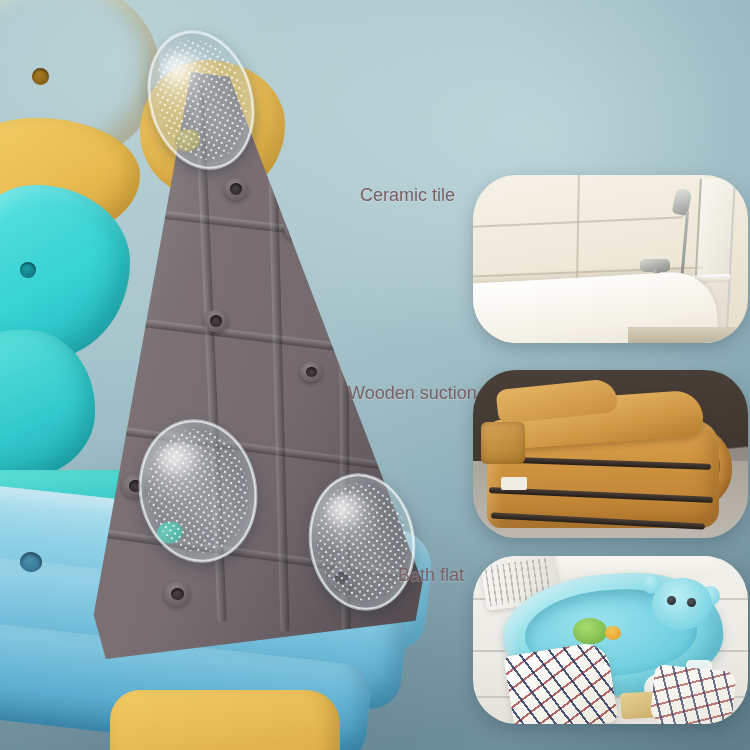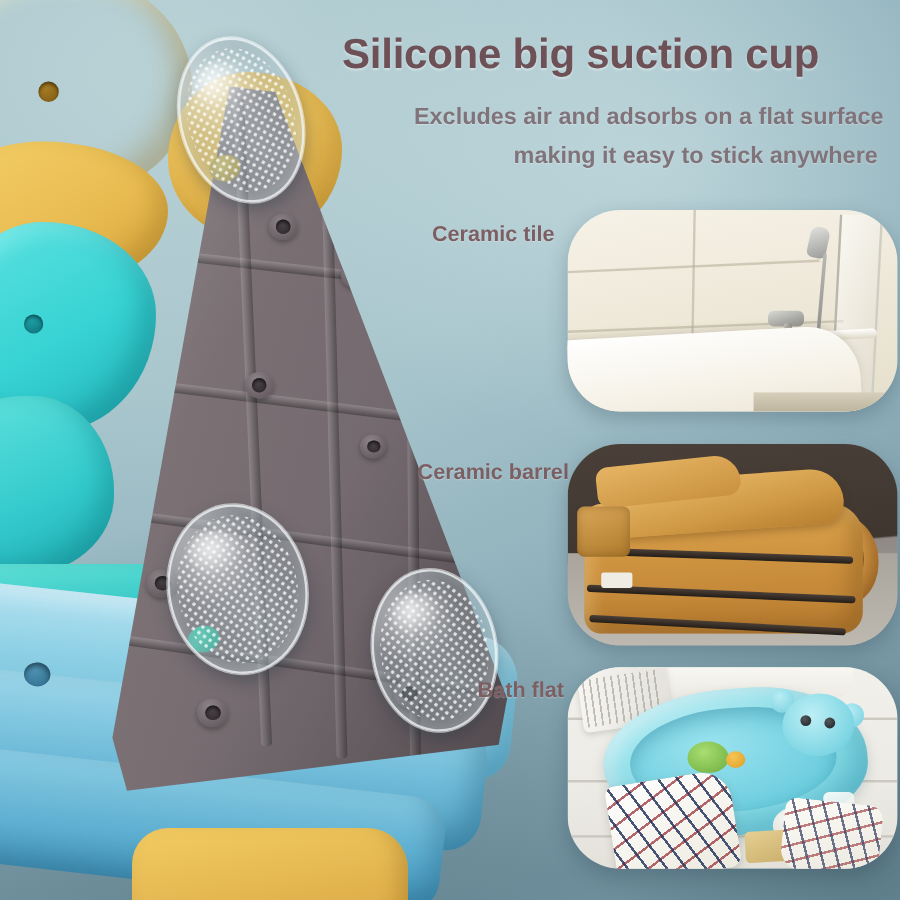--- a/index.html
+++ b/index.html
@@ -221,21 +221,21 @@
   
   .card {
     position:absolute; width:275px; height:168px;
     border-radius:44px;
     overflow:hidden;
     box-shadow:0 6px 16px rgba(35,55,68,.26);
   }
   .card .ph { position:absolute; inset:0; }
   .caption {
     position:absolute;
-    font-size:18px; font-weight:bold; color:#7c5f63;
+    font-size:18px; font-weight:normal; color:#7c5f63;
     text-shadow:0 1px 1px rgba(255,255,255,.30);
     white-space:nowrap;
   }
 
   
   .tile-wall { position:absolute; inset:0;
     background:linear-gradient(170deg,#f6f2e7 0%,#efe9da 45%,#e6dfcd 100%); }
   .tile-line { position:absolute; height:2px; background:rgba(180,172,152,.55); }
   .tub-body { position:absolute; left:-6px; bottom:-12px; width:250px; height:78px;
     background:linear-gradient(175deg,#ffffff 0%,#f5f1e6 60%,#e9e3d4 100%);
@@ -422,46 +422,41 @@
 
     <div class="cup" style="left:310px; top:474px; width:104px; height:136px; transform:rotate(-8deg);">
       <div class="disc">
         <div class="dots"></div>
         <div class="glint"></div>
       </div>
       <div class="rim"></div>
     </div>
   </div>
 
-  <div id="copy">
-    <div class="title">Silicone big suction cup</div>
-    <div class="sub1">Excludes air and adsorbs on a flat surface</div>
-    <div class="sub2">making it easy to stick anywhere</div>
-  </div>
 
   <div class="caption" style="left:360px; top:185px;">Ceramic tile</div>
   <div class="card" style="left:473px; top:175px;">
     <div class="ph">
       <div class="tile-wall"></div>
       <div class="tile-line" style="left:0; top:46px; width:210px; transform:rotate(-2.6deg);"></div>
       <div class="tile-line" style="left:0; top:96px; width:230px; transform:rotate(-2.2deg);"></div>
       <div class="tile-line" style="left:104px; top:0; width:2px; height:104px; transform:rotate(1deg);"></div>
       <div class="shower-glass"></div>
       <div class="shower-head"></div>
       <div class="shower-hose"></div>
       <div class="mixer"></div>
       <div class="mixer-stem"></div>
       <div class="drain-knob"></div>
       <div class="tub-rim"></div>
       <div class="tub-body"></div>
       <div class="floor-strip"></div>
     </div>
   </div>
 
-  <div class="caption" style="left:348px; top:383px;">Ceramic barrel</div>
+  <div class="caption" style="left:348px; top:383px;">Wooden suction</div>
   <div class="card" style="left:473px; top:370px;">
     <div class="ph">
       <div class="barrel-bg"></div>
       <div class="barrel-floor"></div>
       <div class="barrel-end"></div>
       <div class="barrel-inner"></div>
       <div class="barrel-body"></div>
       <div class="band" style="left:16px; bottom:72px; width:222px; transform:rotate(2deg);"></div>
       <div class="band" style="left:16px; bottom:40px; width:224px; transform:rotate(2.5deg);"></div>
       <div class="band" style="left:18px; bottom:14px; width:214px; transform:rotate(3deg);"></div>

